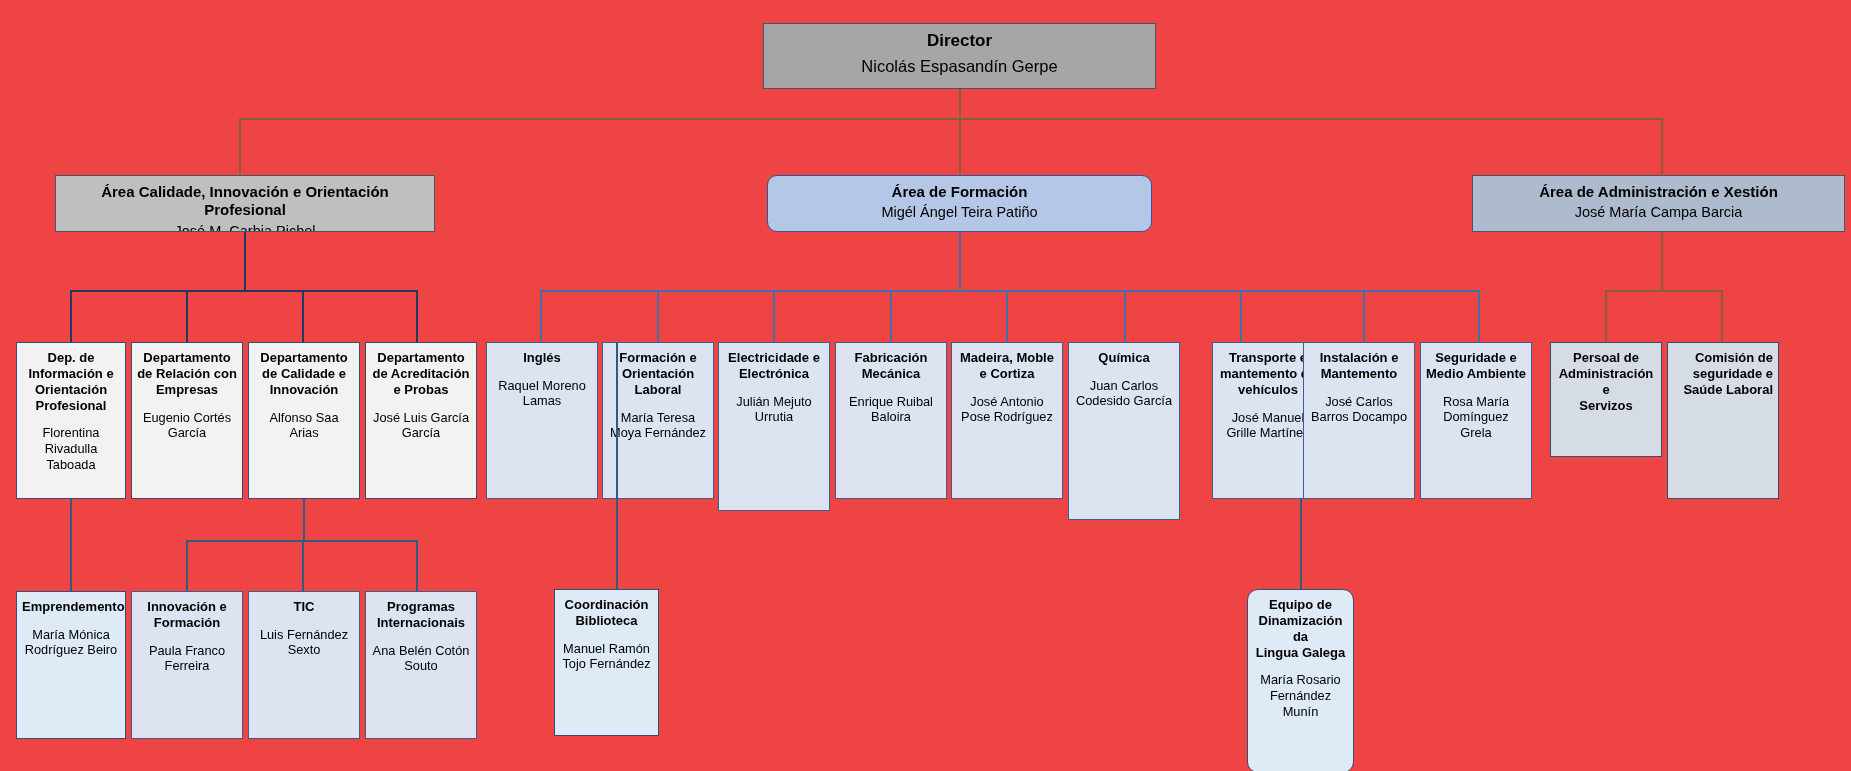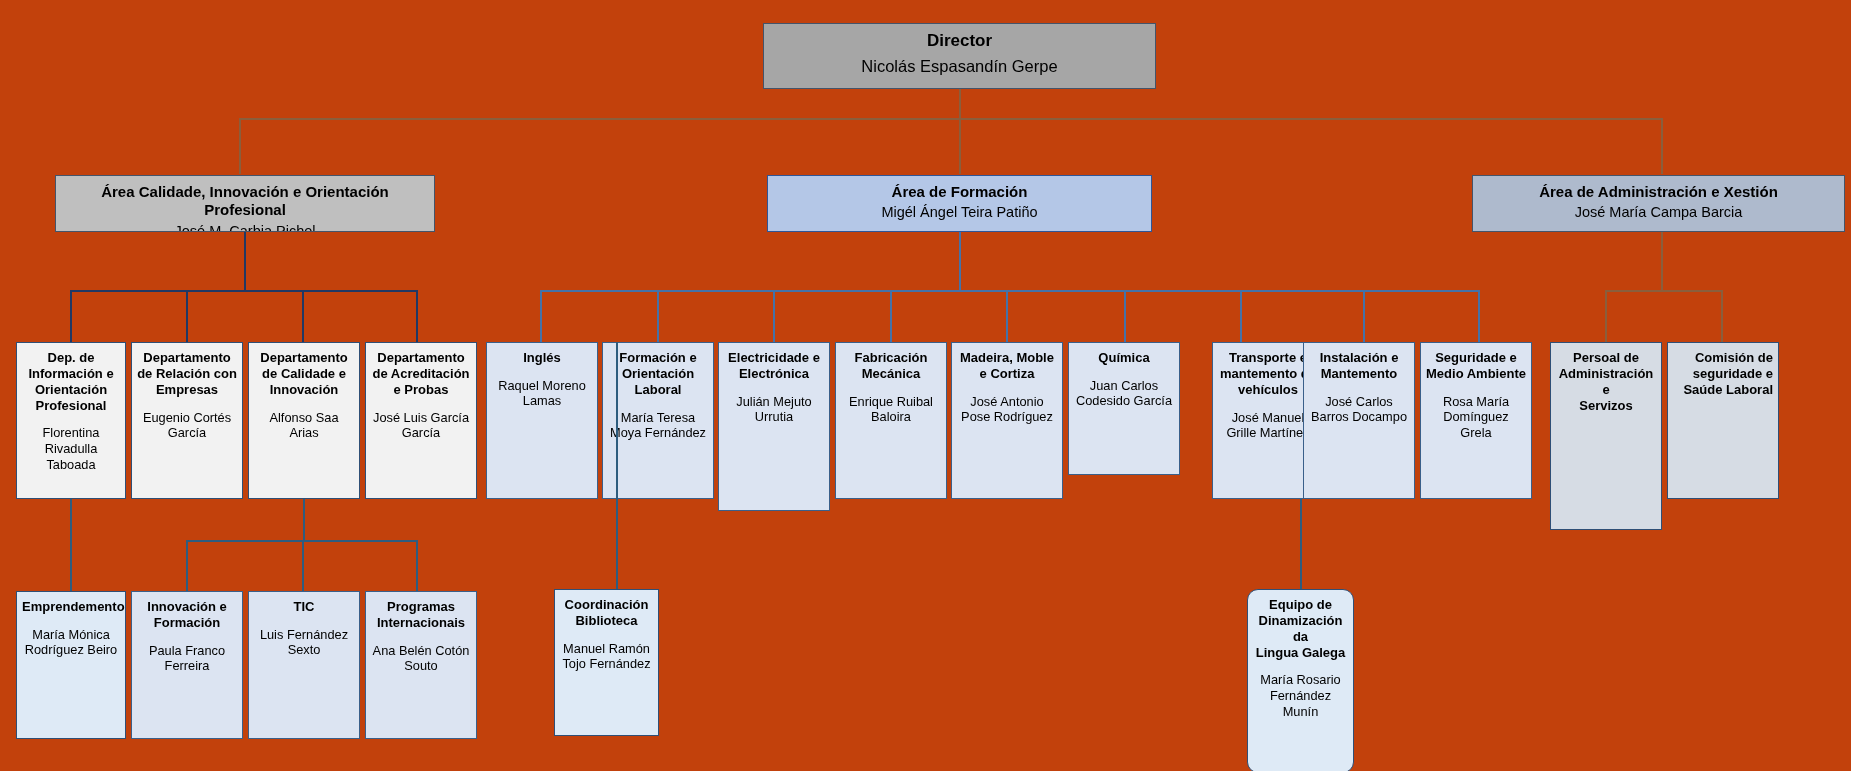--- a/index.html
+++ b/index.html
@@ -8,21 +8,21 @@
     background: #ffffff;
   }
   body {
     font-family: "Liberation Sans", sans-serif;
     color: #000000;
   }
   #chart-root {
     position: relative;
     width: 1851px;
     height: 771px;
-    background: #c2410c;
+    background: #ef4444;
     overflow: hidden;
   }
 
   
   .conn {
     position: absolute;
   }
   .conn-brown   { background: #8a5e3c; }
   .conn-navy    { background: #1f3864; }
   .conn-blue    { background: #4472a8; }
@@ -44,21 +44,21 @@
     white-space: pre-line;
   }
   .node .person {
     display: block;
     white-space: pre-line;
   }
 
   
   .fill-director { background: #a6a6a6; border-color: #44546a; }
   .fill-area-gray { background: #bfbfbf; border-color: #44546a; }
-  .fill-area-blue { background: #b4c7e7; border-color: #2f5597; }
+  .fill-area-blue { background: #b4c7e7; border-color: #2f5597; border-radius: 10px; }
   .fill-area-slate { background: #aebacd; border-color: #44546a; }
   .fill-leaf-gray { background: #f2f2f2; border-color: #2f4f76; }
   .fill-leaf-blue { background: #dce4f2; border-color: #3a5f8a; }
   .fill-leaf-slate { background: #d6dce4; border-color: #2f4f76; }
   .fill-leaf-paleblue { background: #deeaf6; border-color: #2f4f76; }
 
   
   .lvl0 {
     font-size: 17px;
   }
@@ -221,21 +221,21 @@
 Baloira</span>
   </div>
 
   <div class="node lvl2 fill-leaf-blue" style="left:951px; top:342px; width:112px; height:157px;">
     <span class="title">Madeira, Moble
 e Cortiza</span>
     <span class="person">José Antonio
 Pose Rodríguez</span>
   </div>
 
-  <div class="node lvl2 fill-leaf-blue" style="left:1068px; top:342px; width:112px; height:133px;">
+  <div class="node lvl2 fill-leaf-blue" style="left:1068px; top:342px; width:112px; height:178px;">
     <span class="title">Química</span>
     <span class="person">Juan Carlos
 Codesido García</span>
   </div>
 
   <div class="node lvl2 fill-leaf-blue" style="left:1185px; top:342px; width:112px; height:157px;margin-left:27px;">
     <span class="title">Transporte e
 mantemento de
 vehículos</span>
     <span class="person">José Manuel
@@ -274,21 +274,21 @@
     <span class="person">María Rosario
 Fernández
 Munín</span>
   </div>
 
   <div class="conn conn-brown" style="left:1661px; top:232px; width:2px; height:60px;"></div>
   <div class="conn conn-brown" style="left:1605px; top:290px; width:118px; height:2px;"></div>
   <div class="conn conn-brown" style="left:1605px; top:290px; width:2px; height:52px;"></div>
   <div class="conn conn-brown" style="left:1721px; top:290px; width:2px; height:52px;"></div>
 
-  <div class="node lvl2 fill-leaf-slate" style="left:1550px; top:342px; width:112px; height:188px;">
+  <div class="node lvl2 fill-leaf-slate" style="left:1550px; top:342px; width:112px; height:115px;">
     <span class="title">Persoal de
 Administración e
 Servizos</span>
     <span class="person"></span>
   </div>
 
   <div class="node lvl2 fill-leaf-slate" style="left:1667px; top:342px; width:112px; height:157px;text-align:right;">
     <span class="title">Comisión de
 seguridade e
 Saúde Laboral</span>

